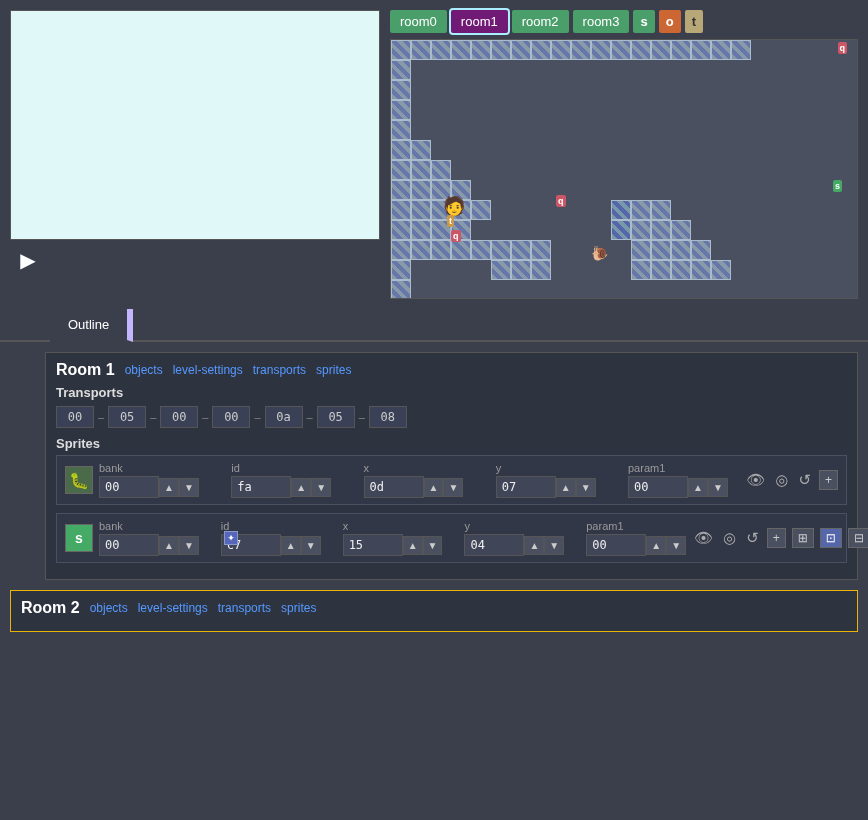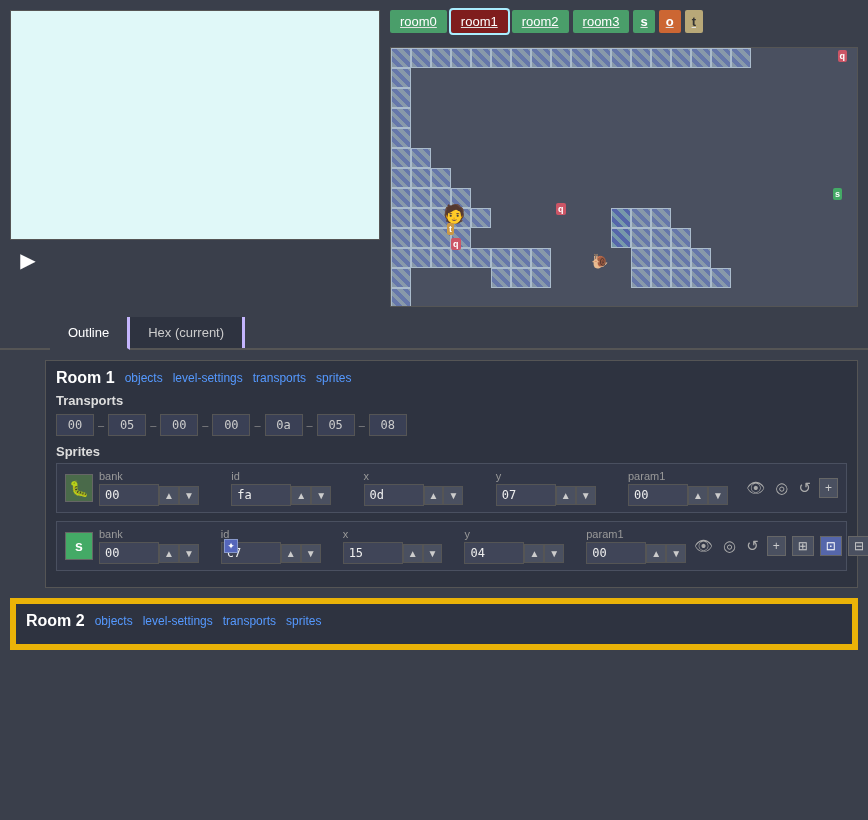--- a/index.html
+++ b/index.html
@@ -41,43 +41,42 @@
       cursor: pointer;
       padding: 2px 6px;
       width: 36px;
     }
 
     
     .game-panel {
       flex: 1;
       display: flex;
       flex-direction: column;
-      gap: 8px;
-      text-decoration: underline;
+      gap: 0;
     }
 
     
     .room-tabs {
       display: flex;
       flex-direction: row;
       gap: 4px;
       margin-bottom: 6px;
       align-items: center;
     }
     .room-tab {
       background: #4a9e6a;
       color: #fff;
       border: none;
       padding: 4px 10px;
       cursor: pointer;
       font-size: 13px;
       border-radius: 2px;
     }
     .room-tab.active {
-      background: #7f1d1d;
+      background: #701a75;
       outline: 2px solid #aef;
     }
     .icon-tab {
       background: #4a9e6a;
       color: #fff;
       border: none;
       padding: 4px 7px;
       cursor: pointer;
       font-size: 13px;
       border-radius: 2px;
@@ -117,21 +116,21 @@
       flex-direction: row;
       padding-left: 50px;
     }
     .tab-btn {
       padding: 8px 18px;
       background: #2e3340;
       color: #ccc;
       border: none;
       cursor: pointer;
       font-size: 13px;
-      border-right: 3px solid #c4b5fd;
+      border-right: 6px solid #c4b5fd;
       text-align: center;
     }
     .tab-btn.active {
       background: #3a3f4b;
       color: #fff;
       border-bottom: 2px solid #3a3f4b;
       margin-bottom: -2px;
     }
 
     
@@ -281,21 +280,21 @@
       font-size: 12px;
     }
     .action-btn.active {
       background: #5566aa;
       color: #fff;
     }
 
     
     .room2-section {
       background: #2e3340;
-      border: 6px solid #eab308;
+      border: 1px solid #eab308;
       padding: 8px 10px;
     }
 
     
     .tiles-container {
       position: relative;
       width: 100%;
       height: 100%;
     }
 
@@ -434,21 +433,20 @@
         <div class="tile" style="left:220px; top:180px; background: repeating-linear-gradient(45deg, #7799aa 0px, #7799aa 4px, #5566aa 4px, #5566aa 8px);"></div>
 
       </div>
     </div>
 
   </div>
 </div>
 
 <div class="tabs-area">
   <button class="tab-btn active">Outline</button>
-  <button class="tab-btn">Hex (current)</button>
 </div>
 
 <div class="content-area">
 
   <div class="room-section">
     <div class="room-header">
       <span class="room-title">Room 1</span>
       <a class="room-link">objects</a>
       <a class="room-link">level-settings</a>
       <a class="room-link">transports</a>

